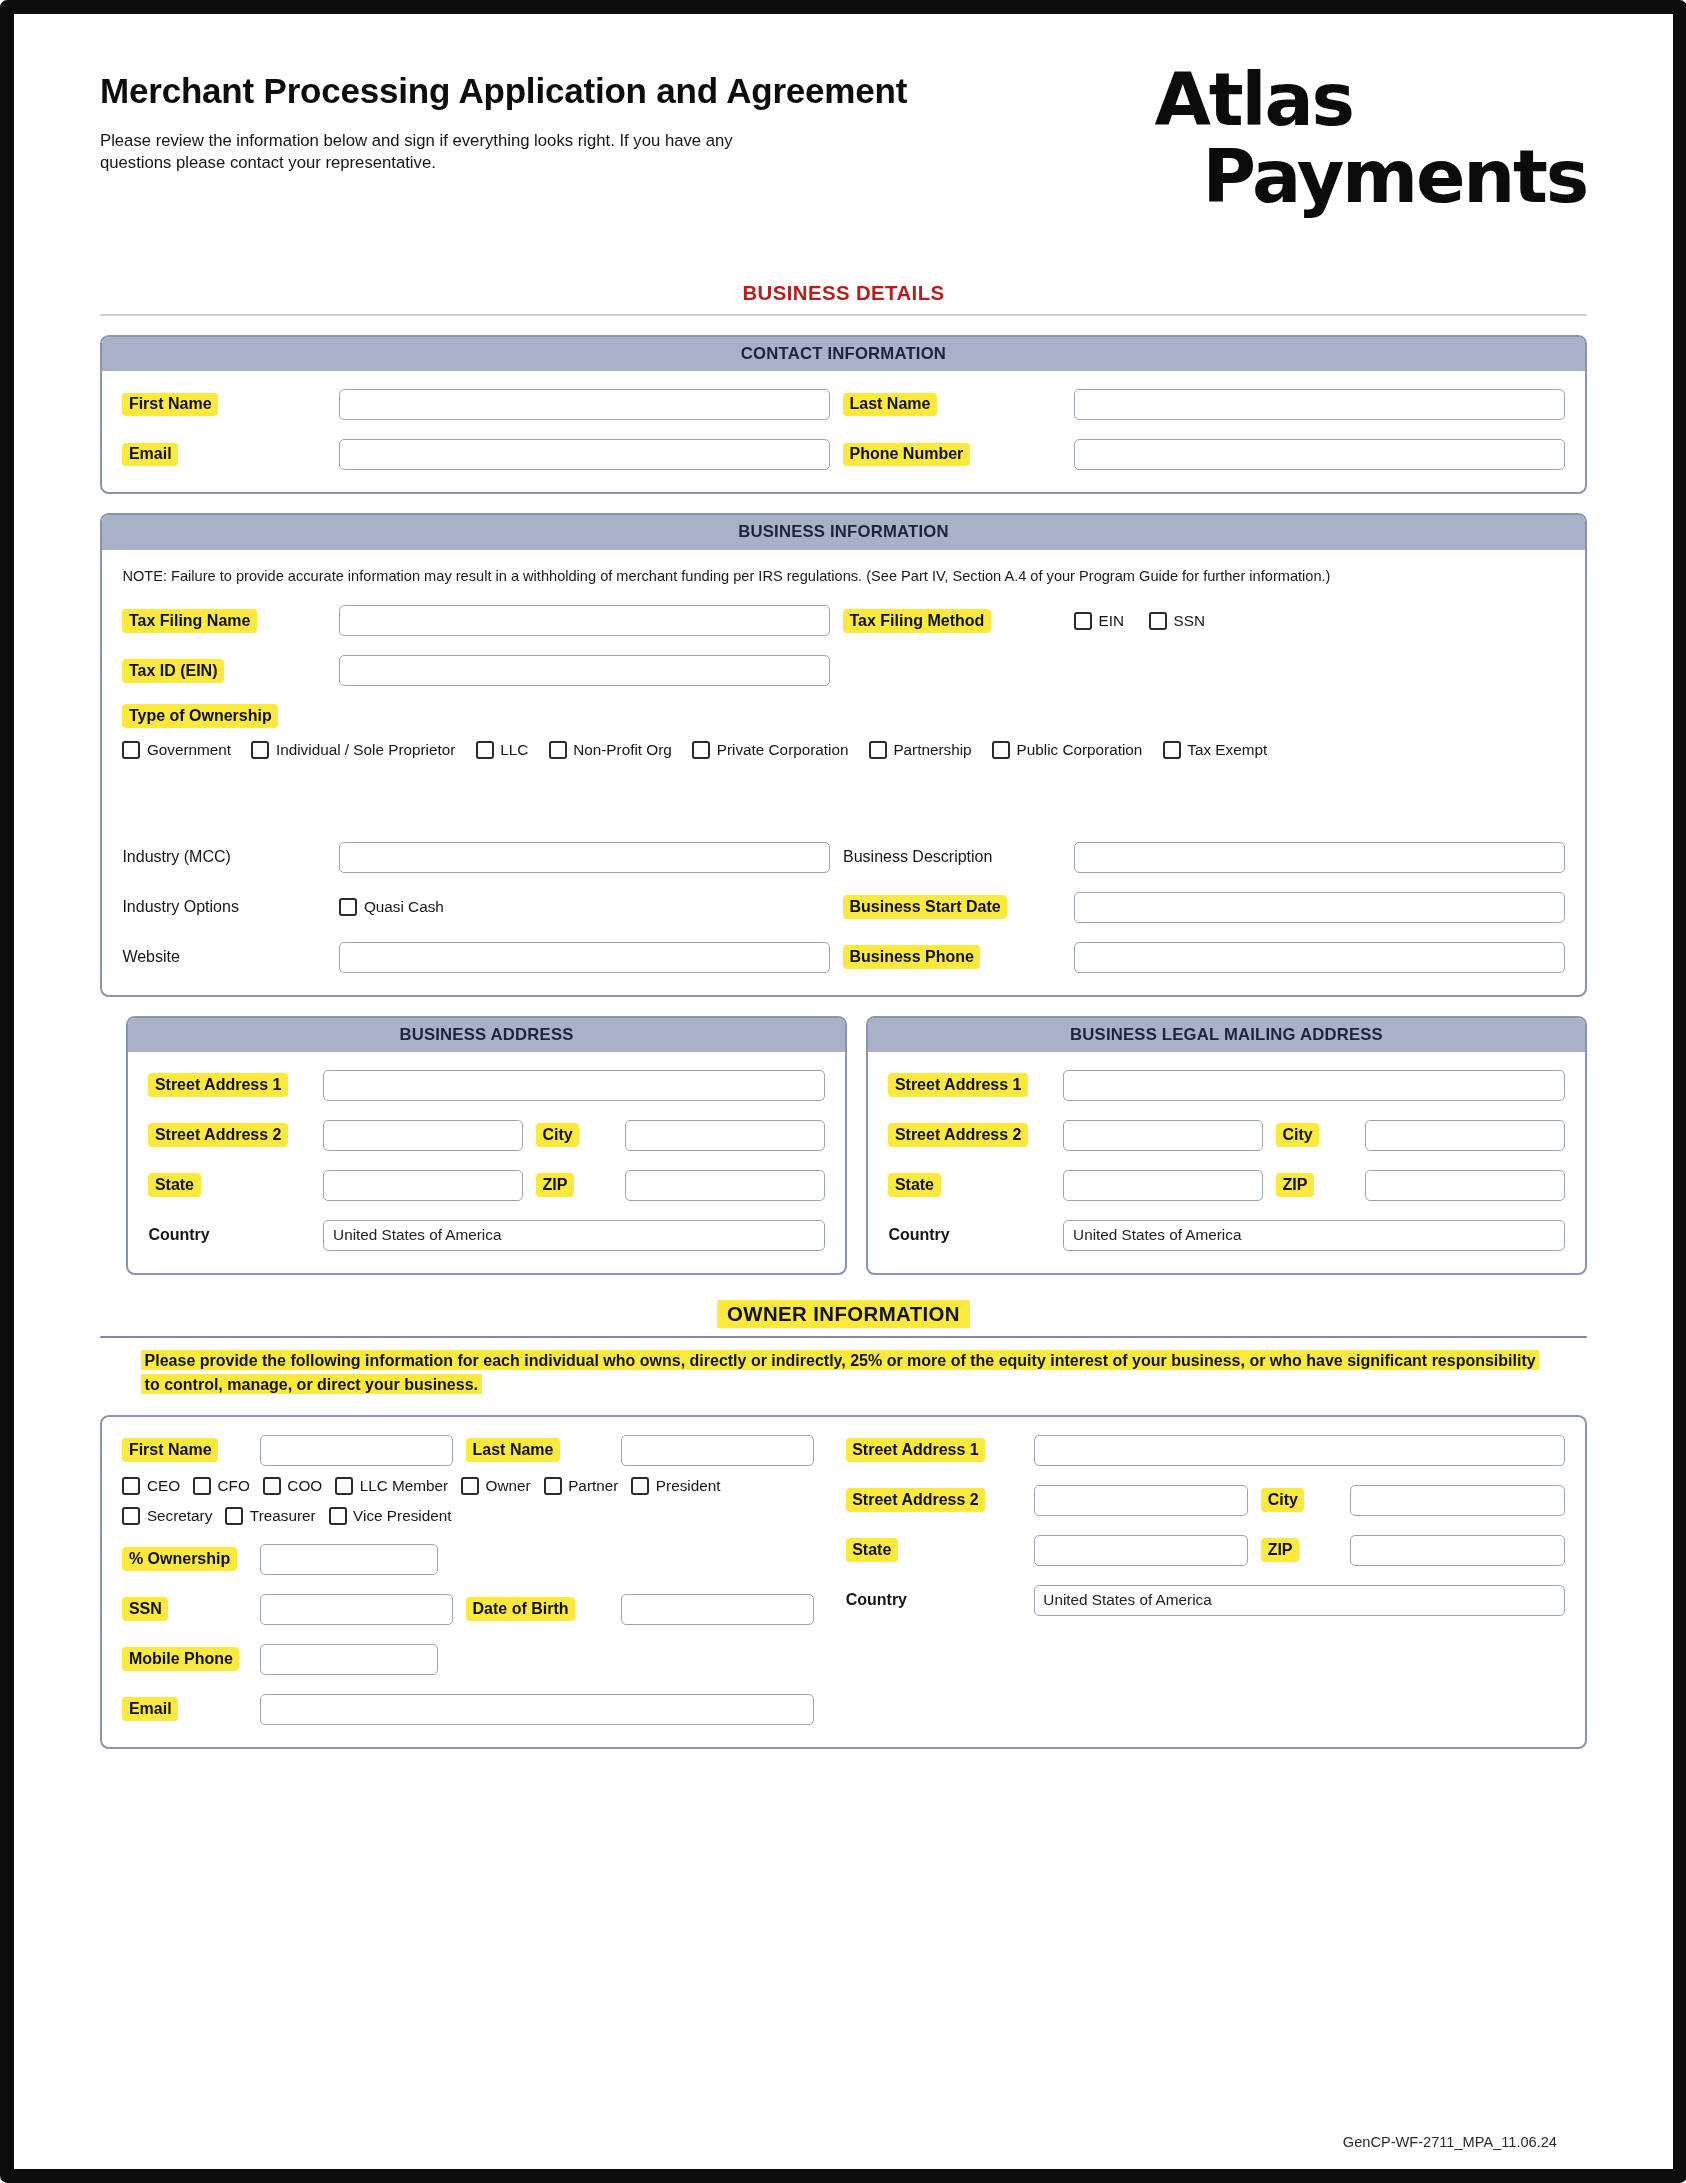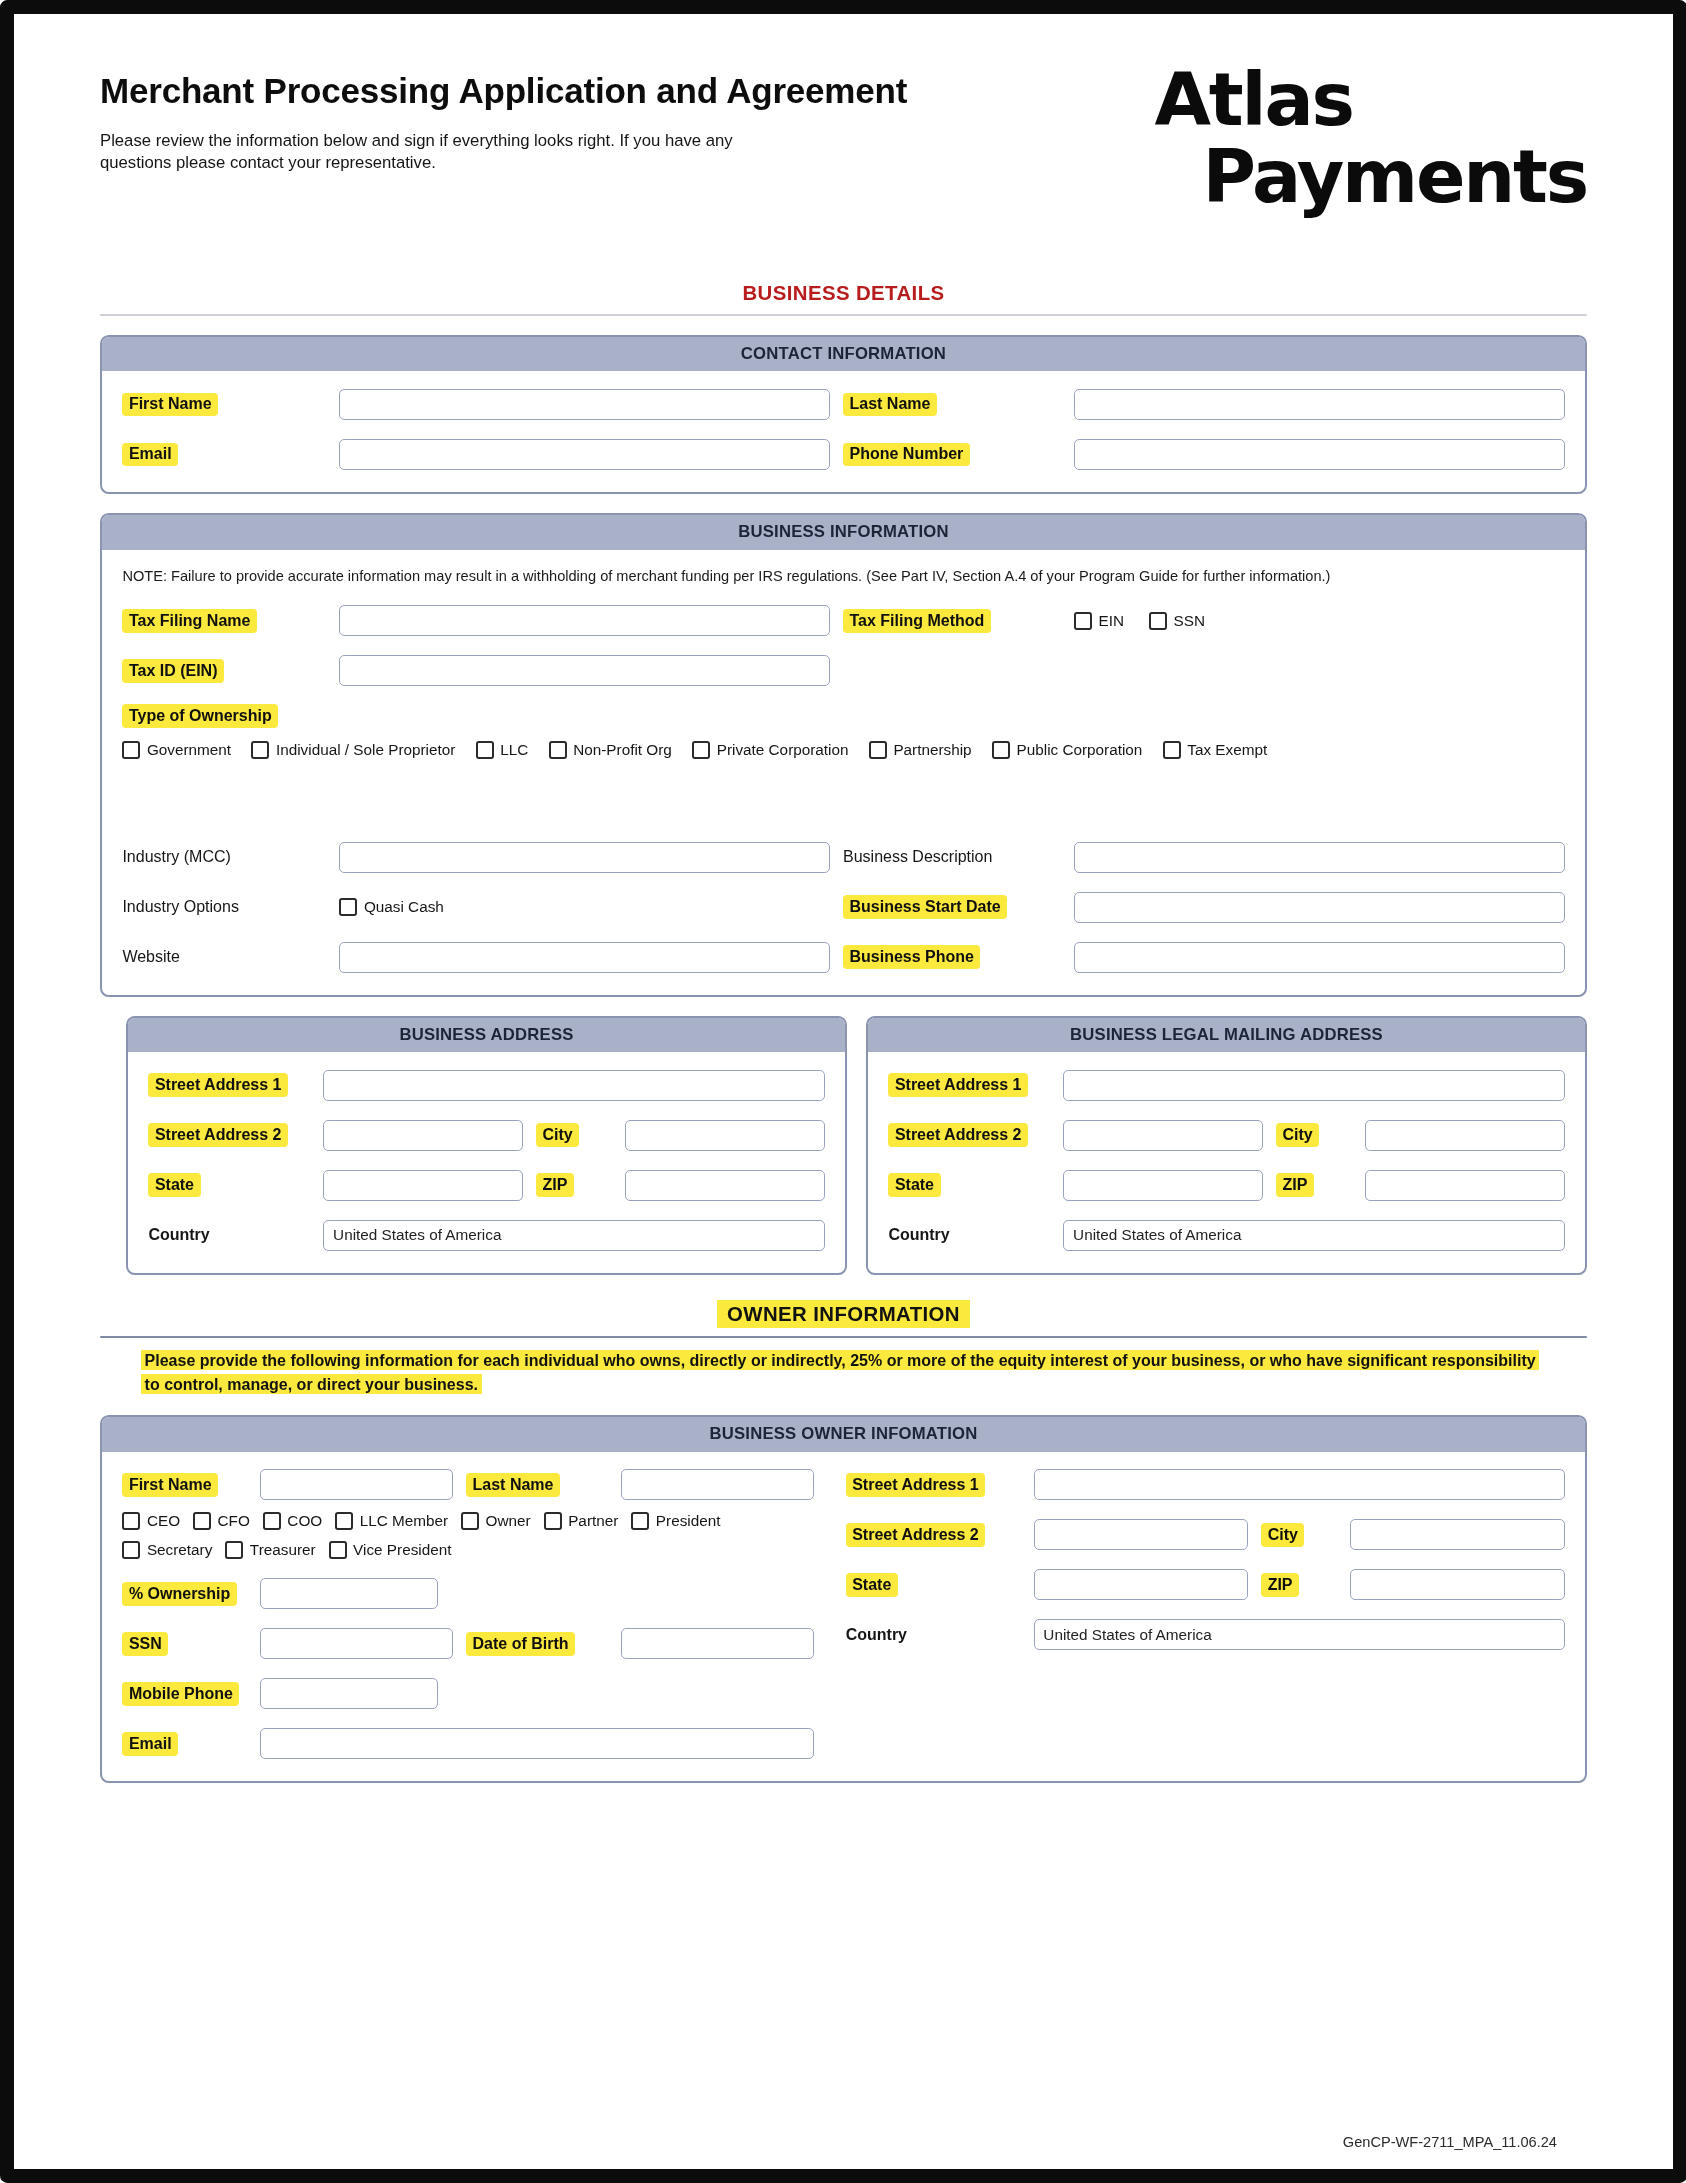--- a/index.html
+++ b/index.html
@@ -251,21 +251,20 @@
 
     <div class="owner-heading-wrap">
       <span class="owner-heading">OWNER INFORMATION</span>
     </div>
     <div class="rule dark"></div>
     <div class="owner-instructions-wrap">
       <span class="owner-instructions">Please provide the following information for each individual who owns, directly or indirectly, 25% or more of the equity interest of your business, or who have significant responsibility to control, manage, or direct your business.</span>
     </div>
 
     <section class="section">
-      <div class="section-header">BUSINESS OWNER INFOMATION</div>
       <div class="section-body owner-body">
 
         <div class="owner-left">
           <div class="row og4">
             <span class="hl">First Name</span>
             <input class="input" type="text" style="">
             <span class="hl">Last Name</span>
             <input class="input" type="text" style="">
           </div>
 

